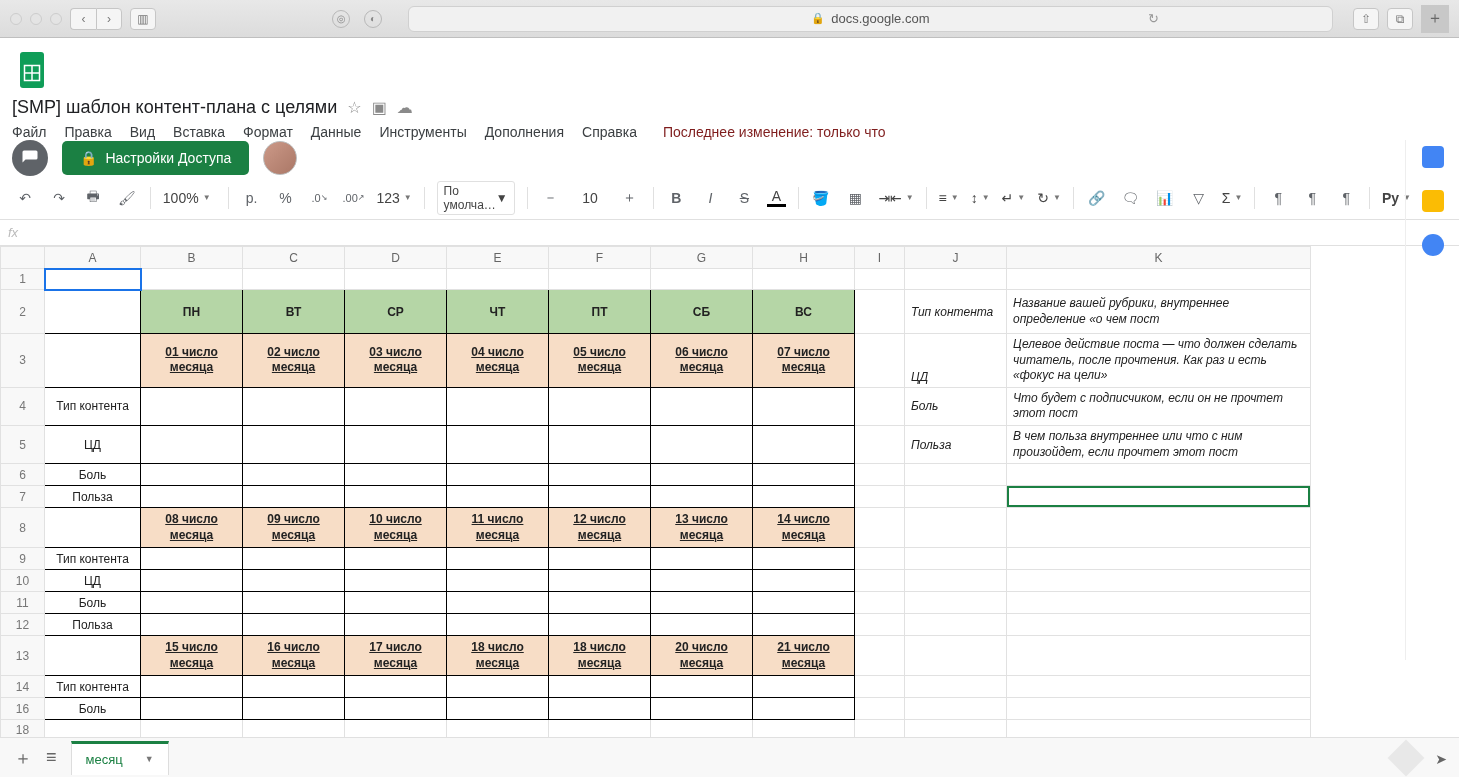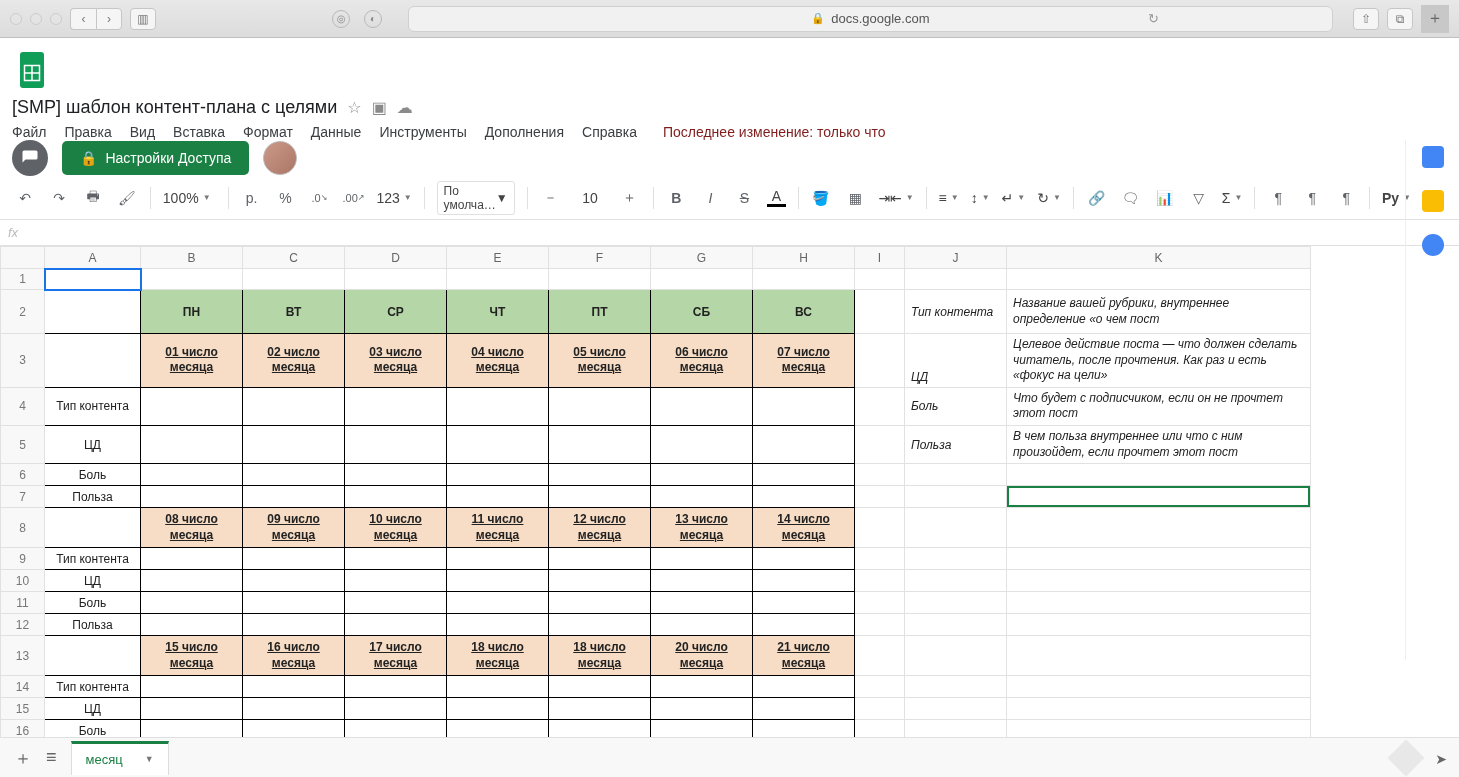--- a/index.html
+++ b/index.html
@@ -466,50 +466,22 @@
           <td class="plan-cell"></td>
           <td class="plan-cell"></td>
           <td class="plan-cell"></td>
           <td class="plan-cell"></td>
           <td class="plan-cell"></td>
           <td></td>
           <td></td>
           <td></td>
         </tr>
   <tr>
-          <td class="row-hdr">15</td>
-          <td class="plan-label">ЦД</td>
-          <td class="plan-cell"></td>
-          <td class="plan-cell"></td>
-          <td class="plan-cell"></td>
-          <td class="plan-cell"></td>
-          <td class="plan-cell"></td>
-          <td class="plan-cell"></td>
-          <td class="plan-cell"></td>
-          <td></td>
-          <td></td>
-          <td></td>
-        </tr>
-  <tr>
           <td class="row-hdr">16</td>
           <td class="plan-label">Боль</td>
-          <td class="plan-cell"></td>
-          <td class="plan-cell"></td>
-          <td class="plan-cell"></td>
-          <td class="plan-cell"></td>
-          <td class="plan-cell"></td>
-          <td class="plan-cell"></td>
-          <td class="plan-cell"></td>
-          <td></td>
-          <td></td>
-          <td></td>
-        </tr>
-  <tr>
-          <td class="row-hdr">17</td>
-          <td class="plan-label">Польза</td>
           <td class="plan-cell"></td>
           <td class="plan-cell"></td>
           <td class="plan-cell"></td>
           <td class="plan-cell"></td>
           <td class="plan-cell"></td>
           <td class="plan-cell"></td>
           <td class="plan-cell"></td>
           <td></td>
           <td></td>
           <td></td>

